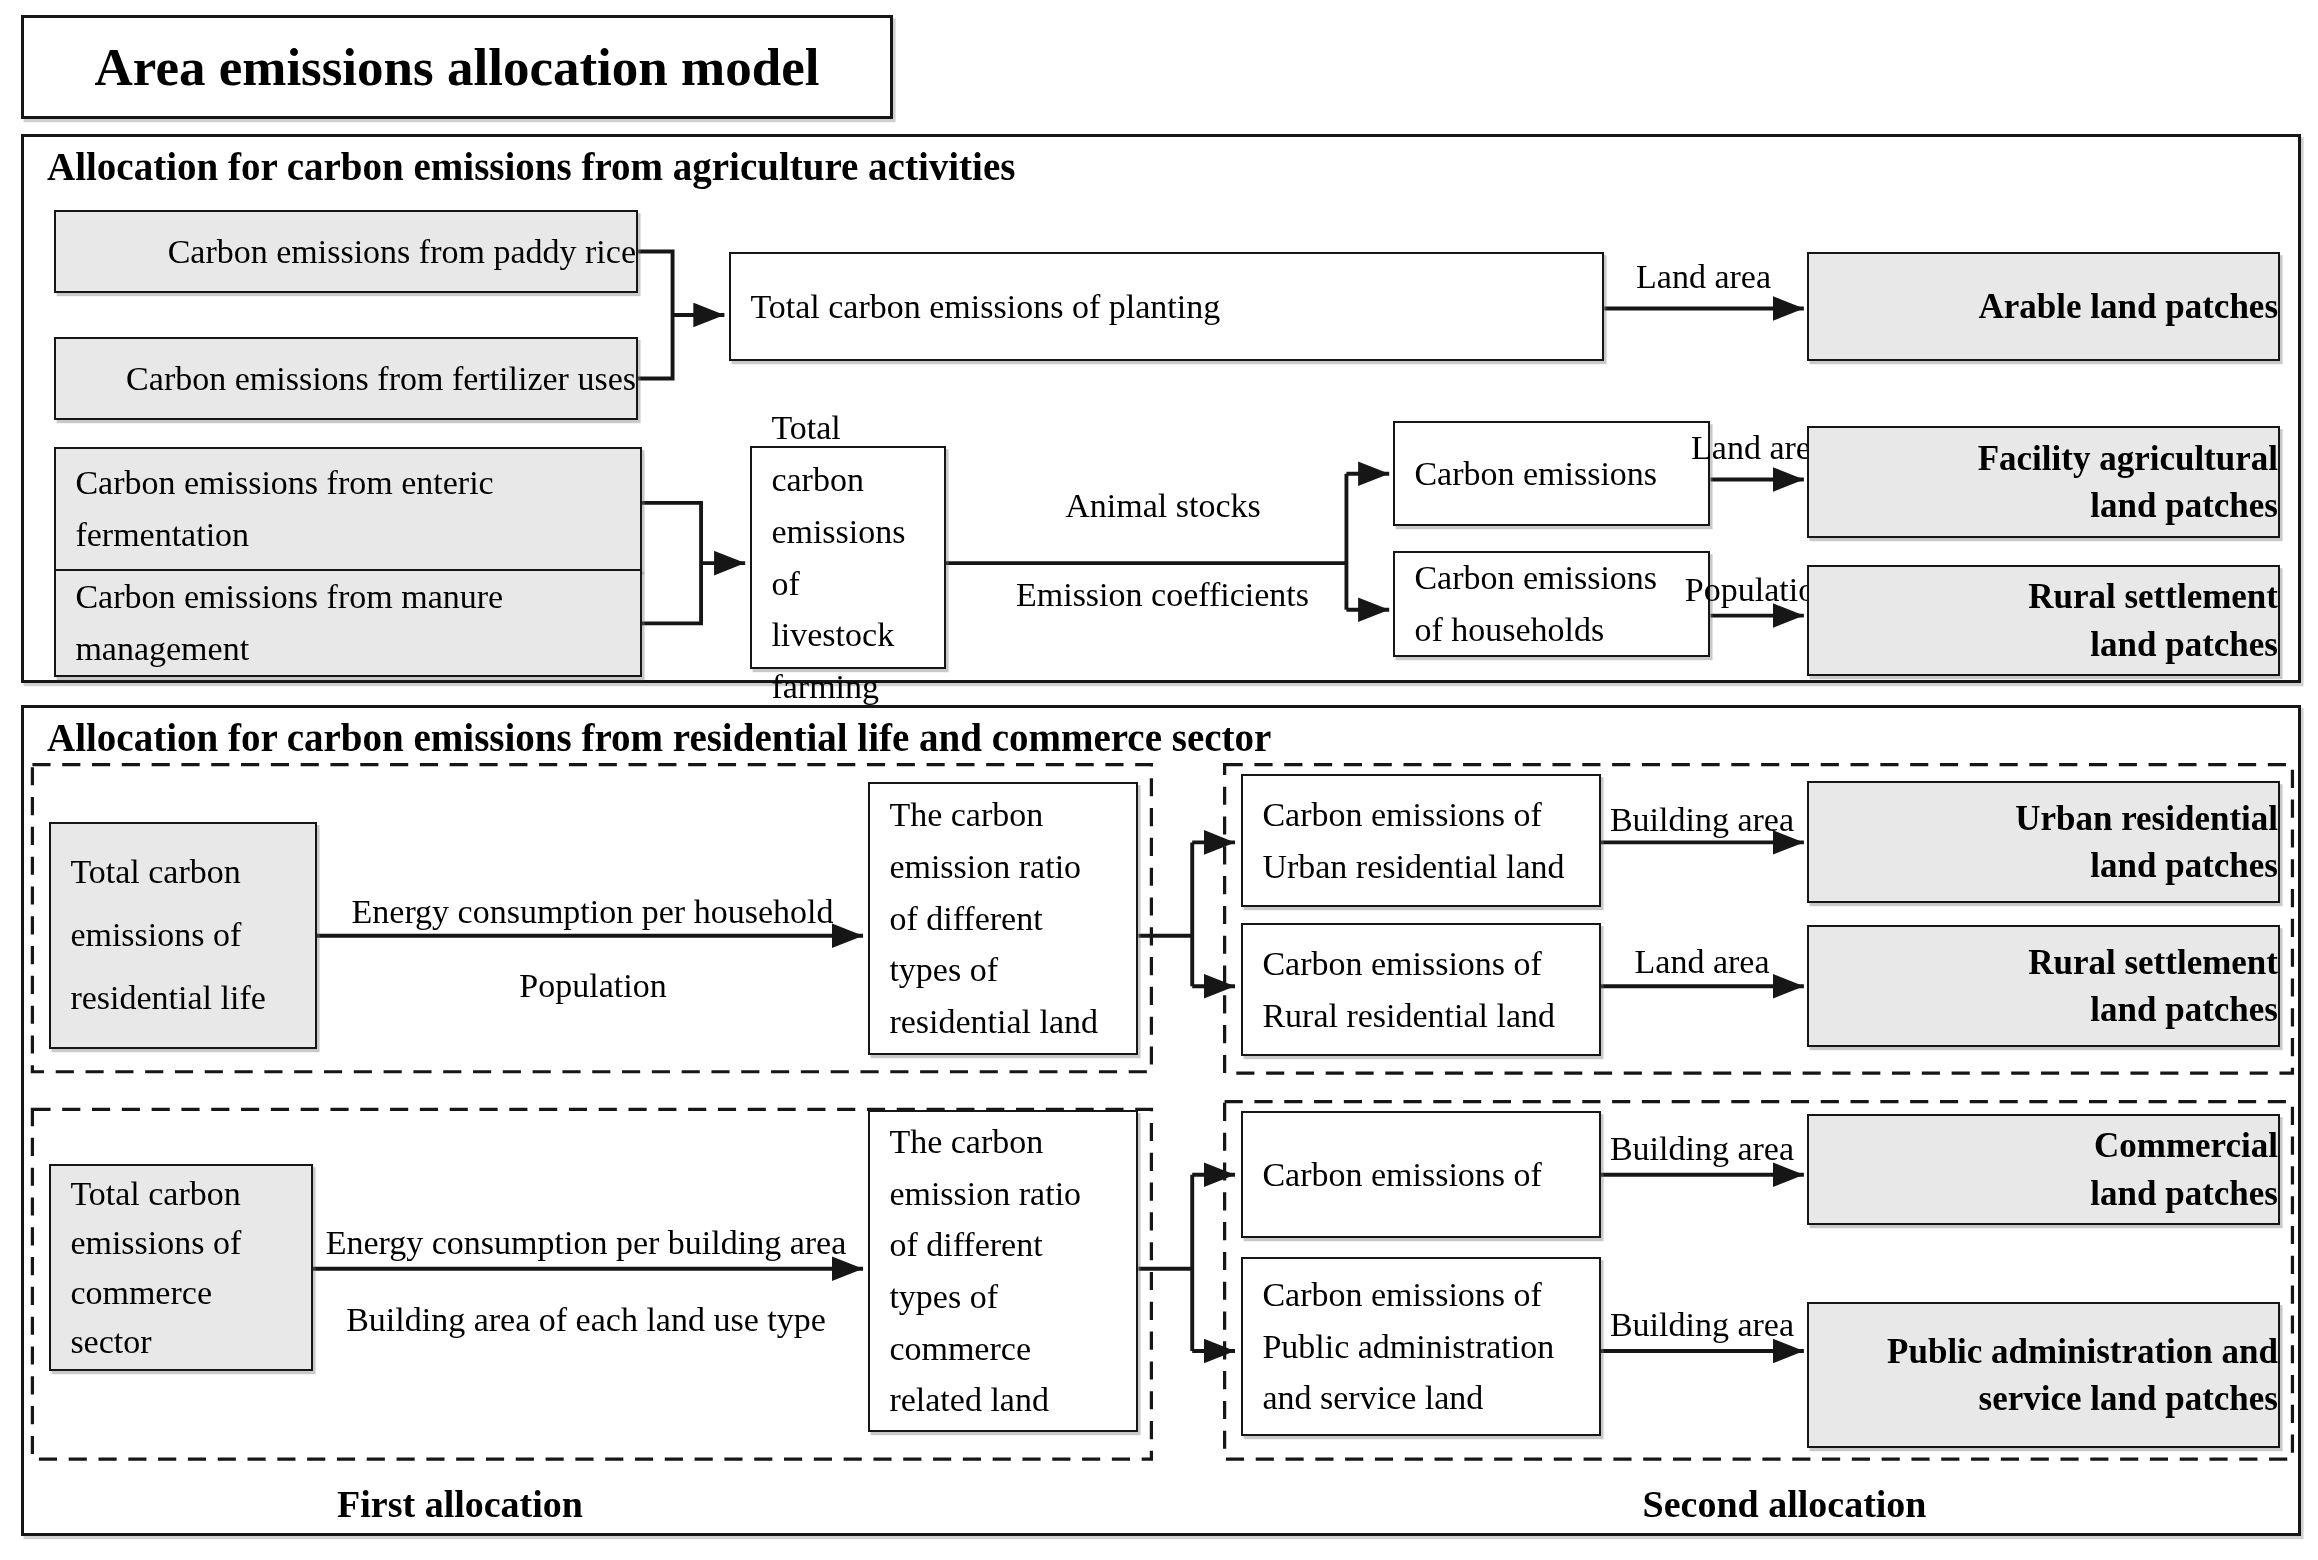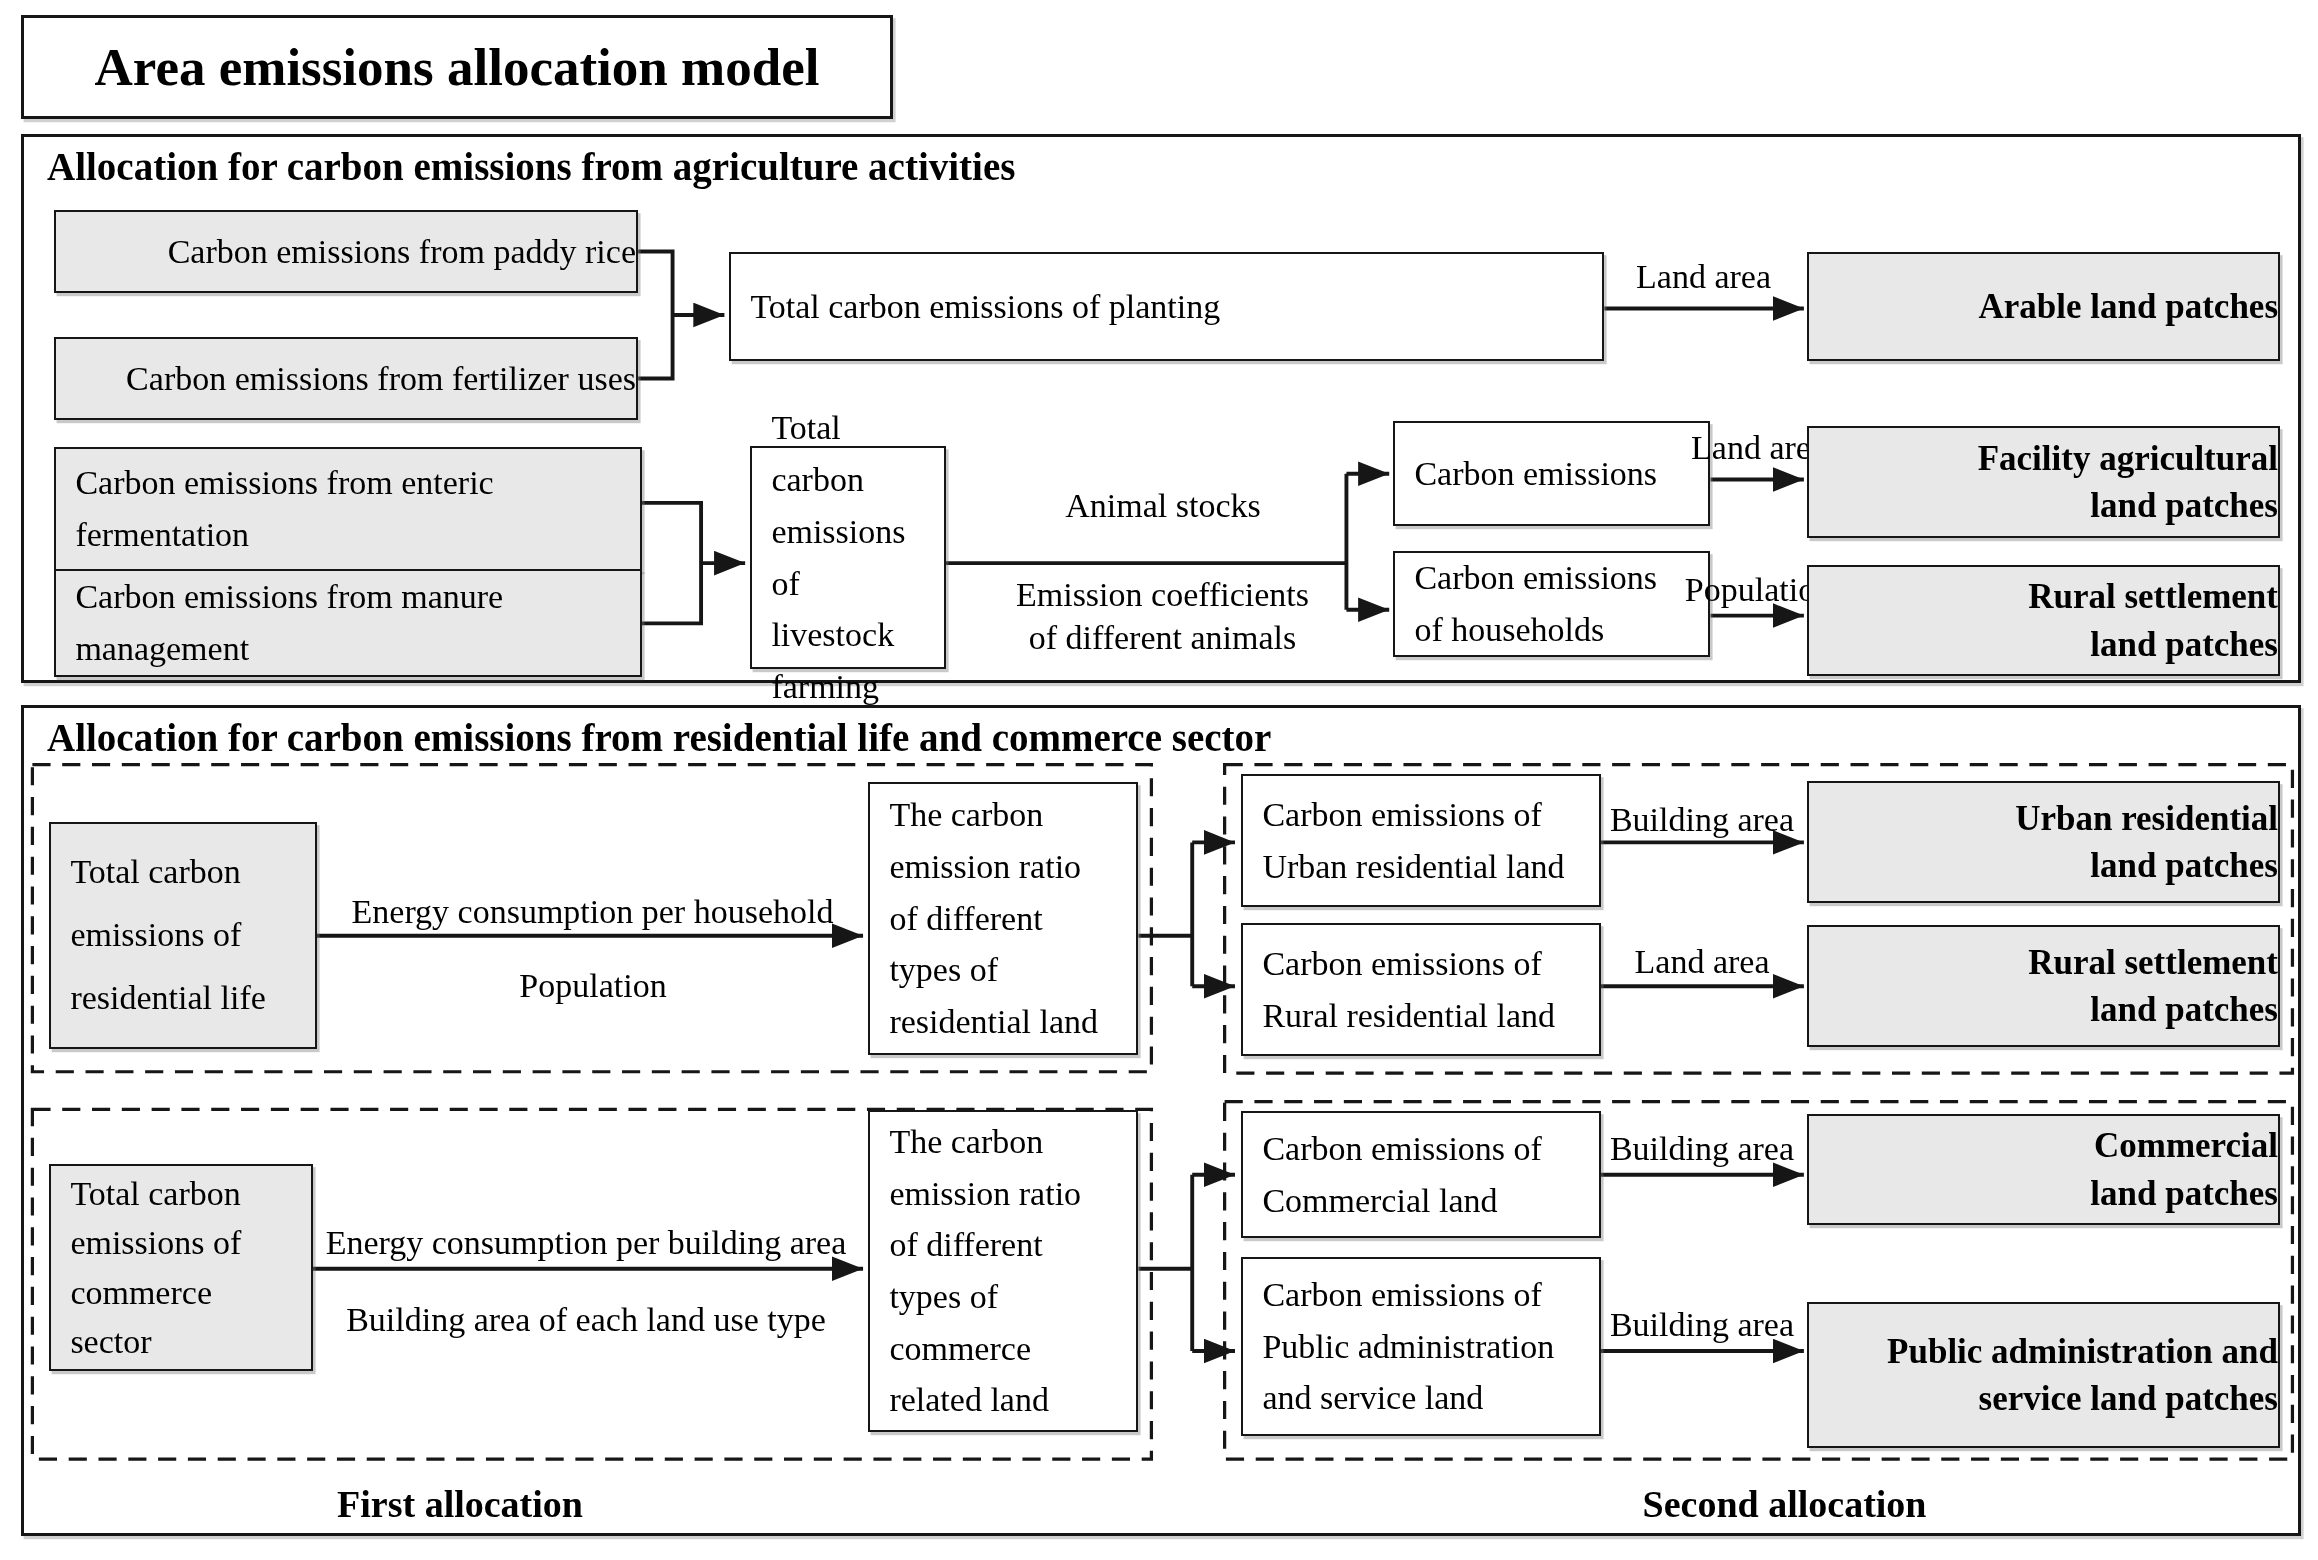--- a/index.html
+++ b/index.html
@@ -110,21 +110,20 @@
   </div>
   <div class="box padl" style="left:750px;top:446px;width:196px;height:223px;">
     <span class="ln">Total carbon</span>
     <span class="ln">emissions of</span>
     <span class="ln">livestock</span>
     <span class="ln">farming</span>
   </div>
   <div class="lbl" style="left:1001px;top:487px;width:324px;">Animal stocks</div>
   <div class="lbl lbl2" style="left:952px;top:574px;width:421px;">
     <span class="ln">Emission coefficients</span>
-    <span class="ln">of different animals</span>
   </div>
   <div class="box padl" style="left:1393px;top:421px;width:317px;height:105px;">
     <span class="ln">Carbon emissions</span>
   </div>
   <div class="box padl" style="left:1393px;top:551px;width:317px;height:106px;">
     <span class="ln">Carbon emissions</span>
     <span class="ln">of households</span>
   </div>
   <div class="lbl" style="left:1655px;top:429px;width:207px;">Land area</div>
   <div class="box gray center patch" style="left:1807px;top:426px;width:473px;height:112px;">
@@ -184,21 +183,20 @@
   <div class="box padl" style="left:868px;top:1110px;width:270px;height:322px;">
     <span class="ln">The carbon</span>
     <span class="ln">emission ratio</span>
     <span class="ln">of different</span>
     <span class="ln">types of</span>
     <span class="ln">commerce</span>
     <span class="ln">related land</span>
   </div>
   <div class="box padl" style="left:1241px;top:1111px;width:360px;height:127px;">
     <span class="ln">Carbon emissions of</span>
-    <span class="ln">Commercial land</span>
   </div>
   <div class="lbl" style="left:1595px;top:1130px;width:214px;">Building area</div>
   <div class="box gray center patch" style="left:1807px;top:1114px;width:473px;height:111px;">
     <span class="ln">Commercial</span>
     <span class="ln">land patches</span>
   </div>
   <div class="box padl" style="left:1241px;top:1257px;width:360px;height:179px;">
     <span class="ln">Carbon emissions of</span>
     <span class="ln">Public administration</span>
     <span class="ln">and service land</span>

